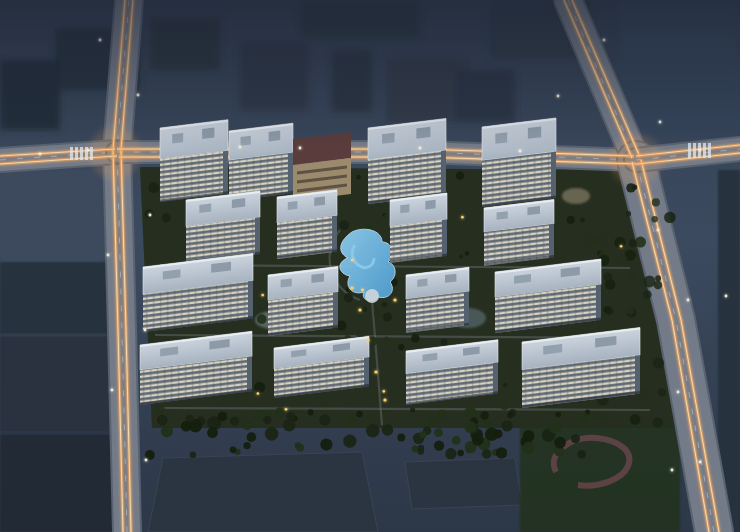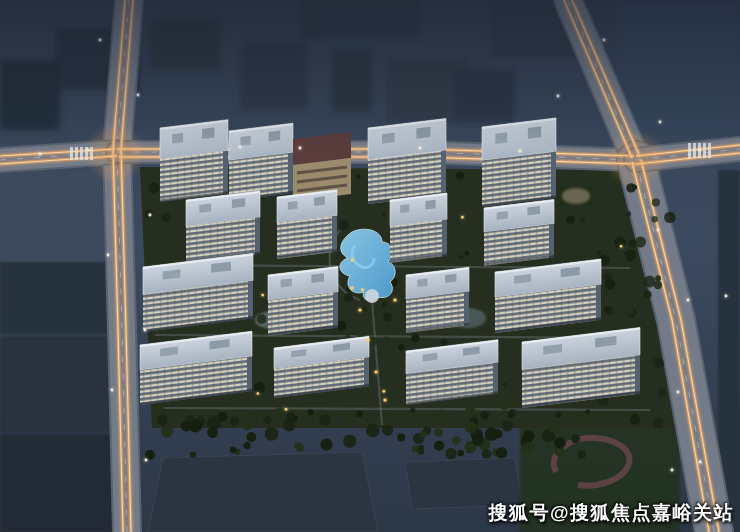--- a/index.html
+++ b/index.html
@@ -513,14 +513,13 @@
           <circle cx="420" cy="148" r="1.4" fill="#f3ead8" filter="url(#glow)"></circle>
           <circle cx="520" cy="151" r="1.4" fill="#f3ead8" filter="url(#glow)"></circle>
           <circle cx="240" cy="147" r="1.4" fill="#f3ead8" filter="url(#glow)"></circle>
           <circle cx="672" cy="470" r="1.4" fill="#f3ead8" filter="url(#glow)"></circle>
         </g>
         <g>
           <rect x="0" y="0" width="740" height="150" fill="url(#topFade)"></rect>
         </g>
       </g>
   </svg>
-  <div class="watermark">搜狐号@搜狐焦点嘉峪关站</div>
 </div>
 
 </body></html>

